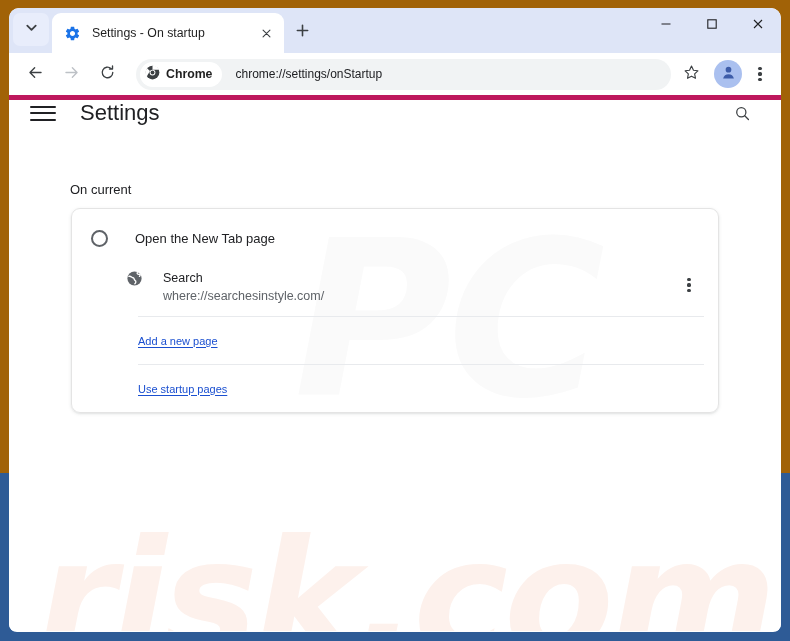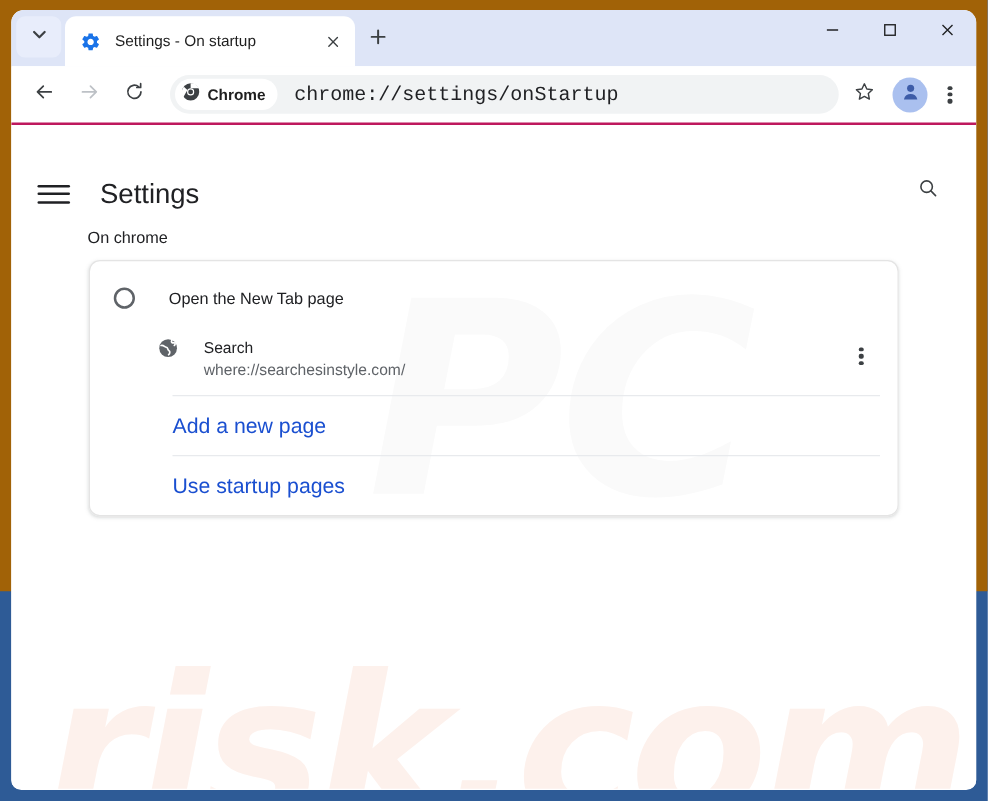--- a/index.html
+++ b/index.html
@@ -90,21 +90,21 @@
   .wc-btn svg { width: 12px; height: 12px; }
 
   
   #toolbar {
     position: relative;
     height: 47px;
     background: #ffffff;
     display: flex;
     align-items: center;
     padding: 0 8px 0 10px;
-    border-bottom: 2px solid #be185d;
+    border-bottom: 5px solid #be185d;
   }
   .nav-btn {
     width: 33px; height: 33px;
     display: flex; align-items: center; justify-content: center;
     border-radius: 50%;
     flex: 0 0 33px;
     margin-right: 3px;
   }
   .nav-btn svg { width: 17px; height: 17px; }
   #omnibox {
@@ -128,25 +128,24 @@
   }
   #chrome-chip svg { width: 15px; height: 15px; }
   #chrome-chip-label {
     margin-left: 6px;
     font-size: 12.3px;
     color: #1f1f1f;
     font-weight: 600;
   }
   #omnibox-url {
     margin-left: 13px;
-    font-size: 16px;
+    font-size: 12px;
     color: #202124;
     white-space: nowrap;
     overflow: hidden;
-    font-family: Liberation Mono, monospace;
   }
   #star-btn {
     width: 28px; height: 28px;
     display: flex; align-items: center; justify-content: center;
     flex: 0 0 28px;
     margin-right: 4px;
   }
   #star-btn svg { width: 17px; height: 17px; }
   #avatar-btn {
     width: 28px; height: 28px;
@@ -200,21 +199,21 @@
   }
   #wm-risk {
     left: 28px; top: 405px;
     font-size: 160px;
     color: #fdf1ec;
   }
   #settings-header {
     position: relative;
     height: 68px;
     display: flex;
-    align-items: flex-end;
+    align-items: flex-start;
     padding: 0 24px 0 21px;
     z-index: 2;
   }
   #hamburger {
     width: 26px; height: 26px;
     display: flex; flex-direction: column; justify-content: center;
     gap: 4.5px;
     flex: 0 0 26px;
   }
   #hamburger i {
@@ -314,22 +313,23 @@
     background: #e8eaed;
     margin: 0 14px 0 66px;
   }
   .link-row {
     display: flex;
     align-items: center;
     height: 47px;
     padding-left: 66px;
   }
   .card-link {
-    font-size: 17px;
+    font-size: 11px;
     color: #1a4fd0;
+    text-decoration: underline;
     text-underline-offset: 2px;
   }
 </style>
 </head>
 <body>
 
 <div id="window-frame">
   <div id="browser">
 
     <div id="tabstrip">
@@ -467,21 +467,21 @@
         <div id="settings-search-btn">
           <span>
             <svg viewBox="0 0 20 20" fill="none" xmlns="http://www.w3.org/2000/svg">
               <circle cx="8.6" cy="8.6" r="5.4" stroke="#3c4043" stroke-width="1.5"></circle>
               <path d="M12.6 12.6 L17 17" stroke="#3c4043" stroke-width="1.5" stroke-linecap="round"></path>
             </svg>
           </span>
         </div>
       </div>
 
-      <div id="section-label">On chrome</div>
+      <div id="section-label">On current</div>
 
       <div id="card">
 
         <div class="radio-row">
           <span class="radio"></span>
           <span class="radio-label">Open the New Tab page</span>
         </div>
 
 
 

